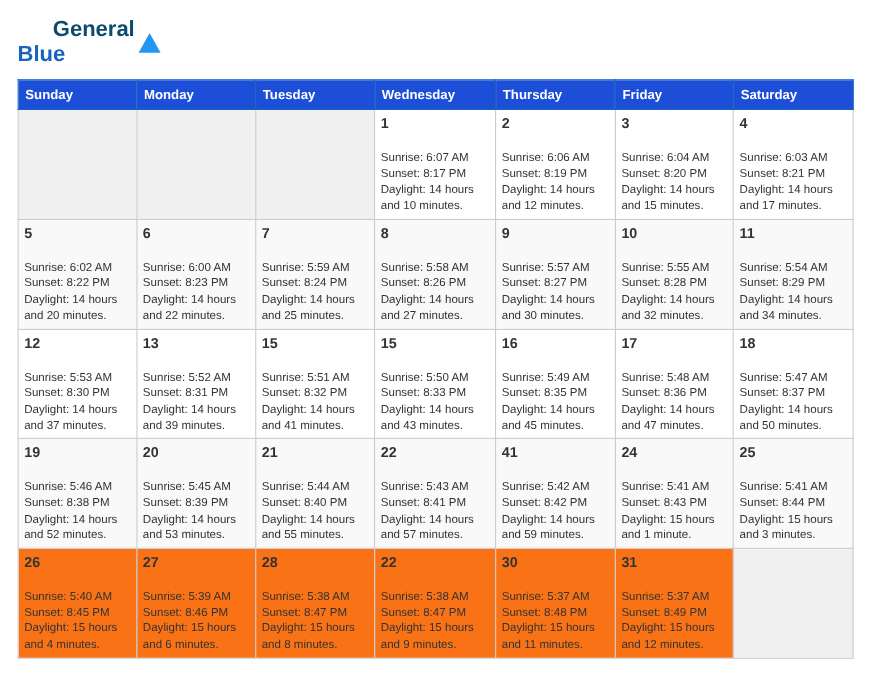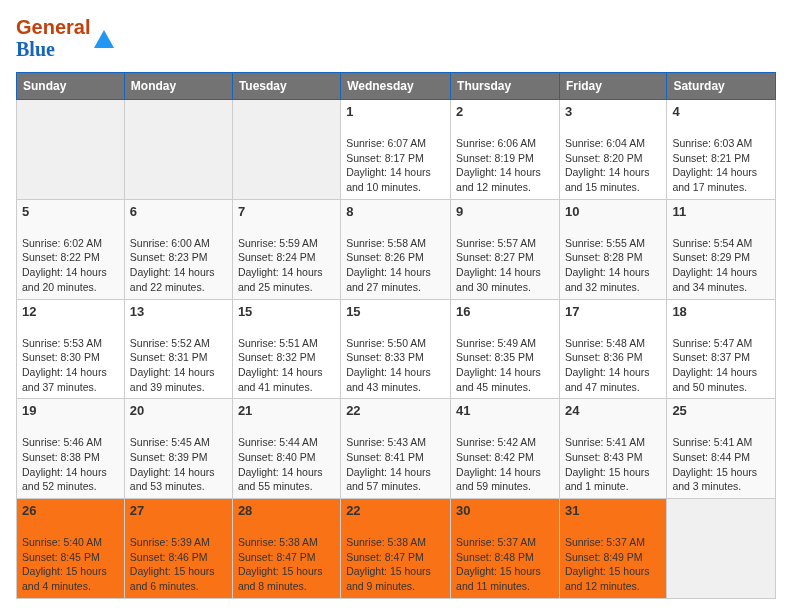--- a/index.html
+++ b/index.html
@@ -31,21 +31,21 @@
     .location-title {
       font-size: 16px;
       color: #555;
     }
     .calendar {
       width: 100%;
       border-collapse: collapse;
       font-size: 11px;
     }
     .calendar th {
-      background-color: #737373;
+      background-color: #1d4ed8;
       color: #fff;
       text-align: left;
       padding: 6px 6px;
       font-size: 12px;
       border: 1px solid #1565C0;
     }
     .calendar td {
       border: 1px solid #ccc;
       vertical-align: top;
       padding: 4px 5px;
@@ -78,22 +78,22 @@
       background: #f97316;
     }
   </style>
 </head>
 <body>
 
 <div class="header-area">
   <div class="logo-area">
       <div style="display: flex; align-items: center;">
         <div style="font-weight: bold; font-size: 20px; line-height: 1.1;">
-          <div style="color: #c2410c;">General</div>
-          <div style="color: rgb(21, 101, 192); font-family: Liberation Serif, serif;">Blue</div>
+          <div style="color: #0c4a6e; margin-left: 32px;">General</div>
+          <div style="color: rgb(21, 101, 192);">Blue</div>
         </div>
         <svg width="28" height="28" viewBox="0 0 28 28">
           <polygon points="4,24 24,24 14,6" fill="#2196F3"></polygon>
         </svg>
       </div>
     </div>
   <div class="title-area">
     <div class="month-title"></div>
     <div class="location-title"></div>
   </div>

